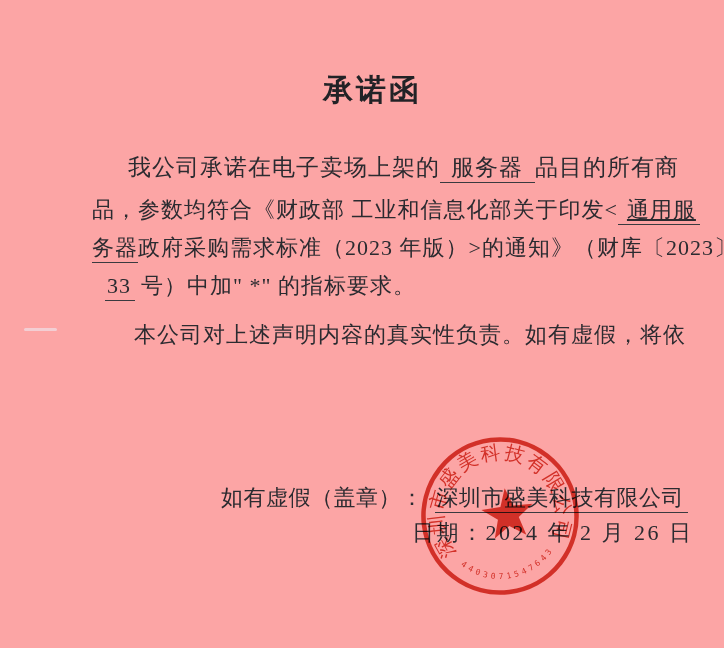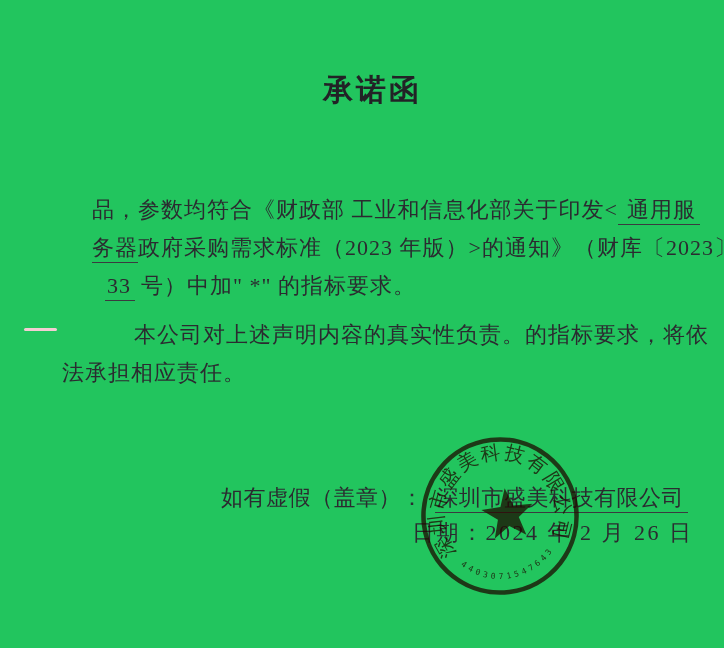--- a/index.html
+++ b/index.html
@@ -2,68 +2,68 @@
 <html><head>
 <meta charset="utf-8">
 <style>
   html,body{margin:0;padding:0;}
   body{
     width:724px;height:648px;position:relative;overflow:hidden;
     background:#fdfdfd;
     font-family:"Liberation Serif","DejaVu Serif",serif;
     color:#2b2b30;
   }
-  .page{position:absolute;inset:0;background:#22c55e;}
+  .page{position:absolute;inset:0;background:#fca5a5;}
   .doc-title{
     position:absolute;left:323px;top:70px;
     font-family:"DejaVu Sans","Liberation Sans",sans-serif;
     font-weight:700;font-size:30px;letter-spacing:3px;color:#222226;
     white-space:nowrap;
   }
   .line{position:absolute;white-space:nowrap;font-size:22px;letter-spacing:1px;}
   .l1{left:128px;top:152px;font-size:23px;}
   .l2{left:92px;top:195px;}
   .l3{left:92px;top:233px;}
   .l4{left:94px;top:271px;}
   .l5{left:134px;top:320px;}
   .l6{left:62px;top:358px;}
   .sig{left:221px;top:483px;font-size:22px;letter-spacing:0.5px;}
   .date{left:412px;top:518px;font-size:22px;letter-spacing:2.5px;}
   .u{border-bottom:1.6px solid #3a3a3f;padding-bottom:2px;}
   .u-wide{padding-left:11px;padding-right:12px;}
-  .u-lead{padding-left:9px;padding-right:4px;}
+  .u-lead{padding-left:9px;padding-right:4px;text-decoration:underline;}
   .u-sm{padding-left:2px;padding-right:4px;margin-left:11px;}
   .gap-sm{margin-left:6px;}
   .seal{
     position:absolute;left:416px;top:432px;width:168px;height:168px;
     mix-blend-mode:multiply;opacity:0.92;
   }
   .seal text{font-family:"DejaVu Sans","Liberation Sans",sans-serif;}
   .artifact-dash{
     position:absolute;left:24px;top:328px;width:33px;height:3px;
     background:#f3ced3;border-radius:2px;
   }
 </style>
 </head>
 <body>
 
 <div class="page">
 
   <div class="doc-title">承诺函</div>
 
+  <div class="line l1"><span>我公司承诺在电子卖场上架的</span><span class="u u-wide">服务器</span><span>品目的所有商</span></div>
 
   <div class="line l2"><span>品，参数均符合《财政部 工业和信息化部关于印发&lt;</span><span class="u u-lead">通用服</span></div>
 
   <div class="line l3"><span class="u">务器</span><span>政府采购需求标准（2023 年版）&gt;的通知》（财库〔2023〕</span></div>
 
   <div class="line l4"><span class="u u-sm">33</span><span class="gap-sm">号）中加" *" 的指标要求。</span></div>
 
-  <div class="line l5"><span>本公司对上述声明内容的真实性负责。的指标要求，将依</span></div>
+  <div class="line l5"><span>本公司对上述声明内容的真实性负责。如有虚假，将依</span></div>
 
-  <div class="line l6"><span>法承担相应责任。</span></div>
 
   <div class="line sig"><span>如有虚假（盖章）：</span><span class="u u-sm">深圳市盛美科技有限公司</span></div>
 
   <div class="line date">日期：2024 年 2 月 26 日</div>
 
   <div class="artifact-dash"></div>
 
   <svg class="seal" viewBox="0 0 168 168">
     <defs>
       <path id="arcTop" d="M 37.3 116.7 A 57 57 0 1 1 130.7 116.7" fill="none"></path>

